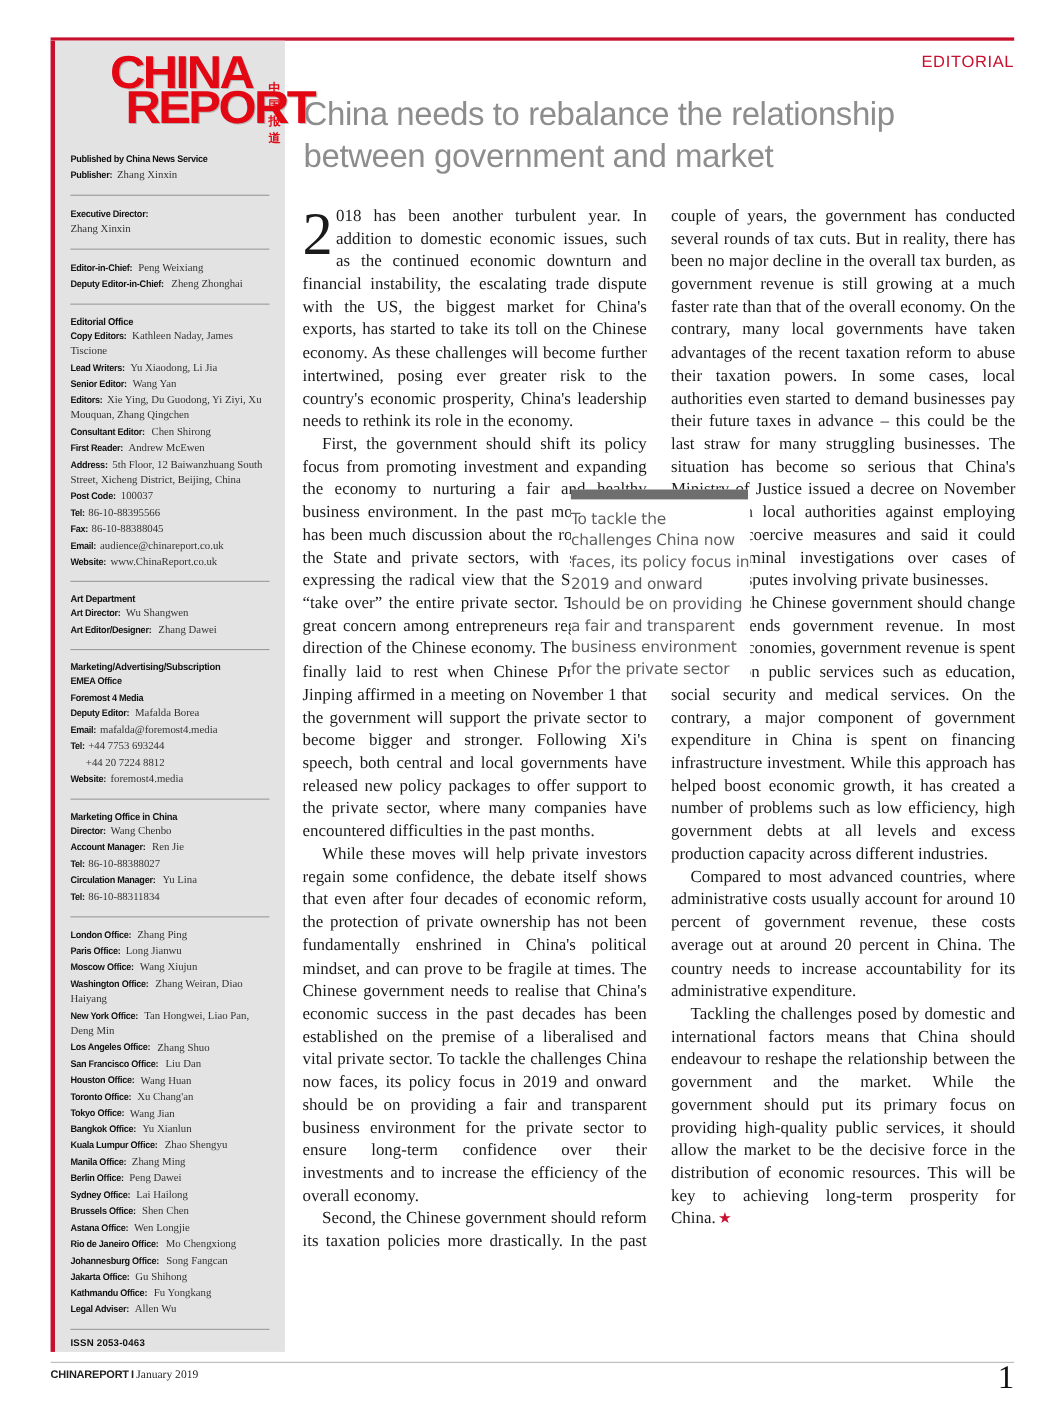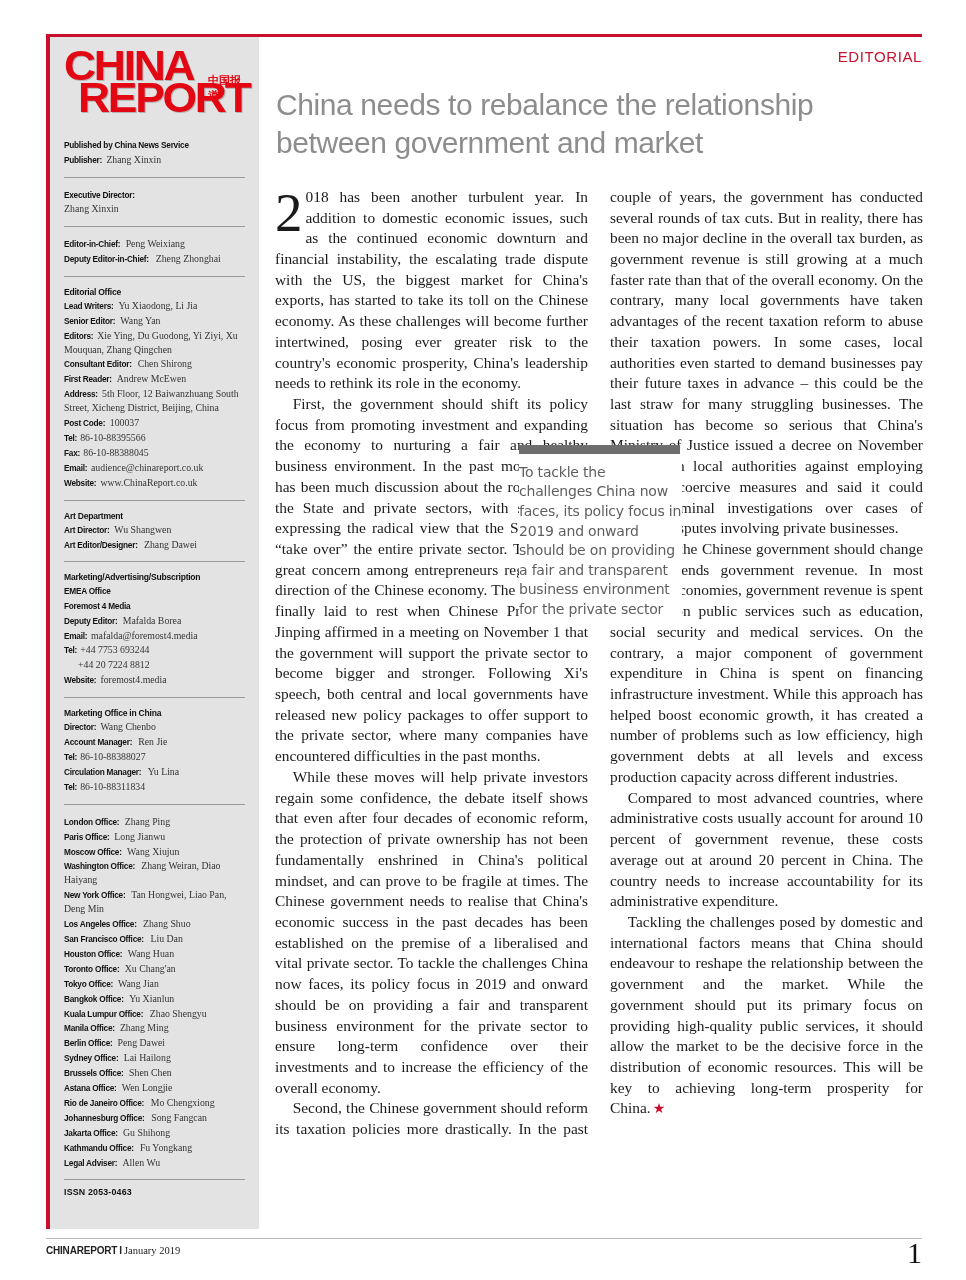--- a/index.html
+++ b/index.html
@@ -55,20 +55,21 @@
     background: #e3e3e3;
     border-left: 4px solid #c8102e;
     box-sizing: border-box;
     padding: 12px 14px 0 14px;
   }
 
   .logo-block {
     position: relative;
     height: 78px;
     margin-bottom: 6px;
+    margin-left: 36px;
   }
   .logo-word {
     font-family: "Liberation Sans", sans-serif;
     font-weight: bold;
     color: #e30613;
     font-size: 42px;
     line-height: 0.82;
     letter-spacing: -2.2px;
     transform: scaleX(1.06);
     transform-origin: left center;
@@ -292,20 +293,24 @@
       <p class="mh-line">
         <b>Deputy Editor-in-Chief:</b>
         <span class="mh-val">Zheng Zhonghai</span>
       </p>
     </div>
 
     <hr class="mh-rule">
 
     <div class="mh-sec">
       <span class="mh-head">Editorial Office</span>
+      <p class="mh-line">
+        <b>Copy Editors:</b>
+        <span class="mh-val">Kathleen Naday, James Tiscione</span>
+      </p>
       <p class="mh-line">
         <b>Lead Writers:</b>
         <span class="mh-val">Yu Xiaodong, Li Jia</span>
       </p>
       <p class="mh-line">
         <b>Senior Editor:</b>
         <span class="mh-val">Wang Yan</span>
       </p>
       <p class="mh-line">
         <b>Editors:</b>

